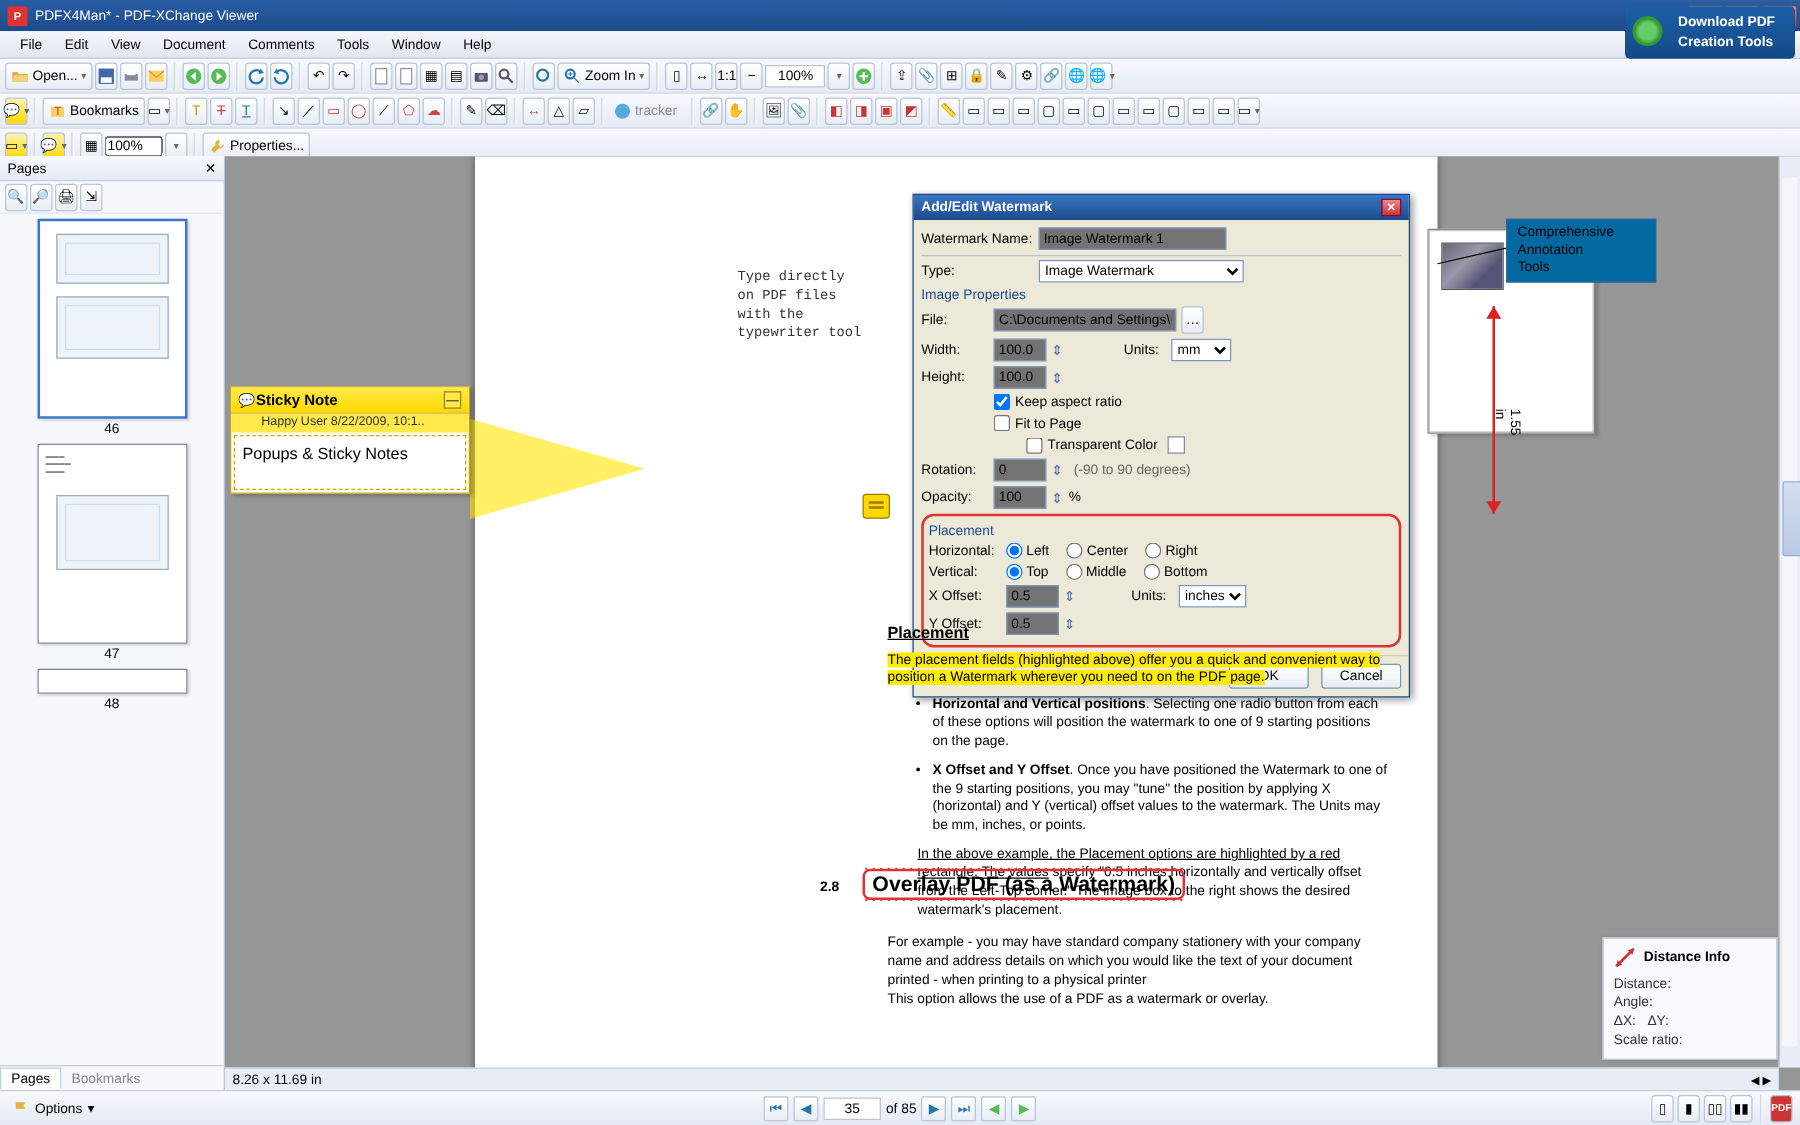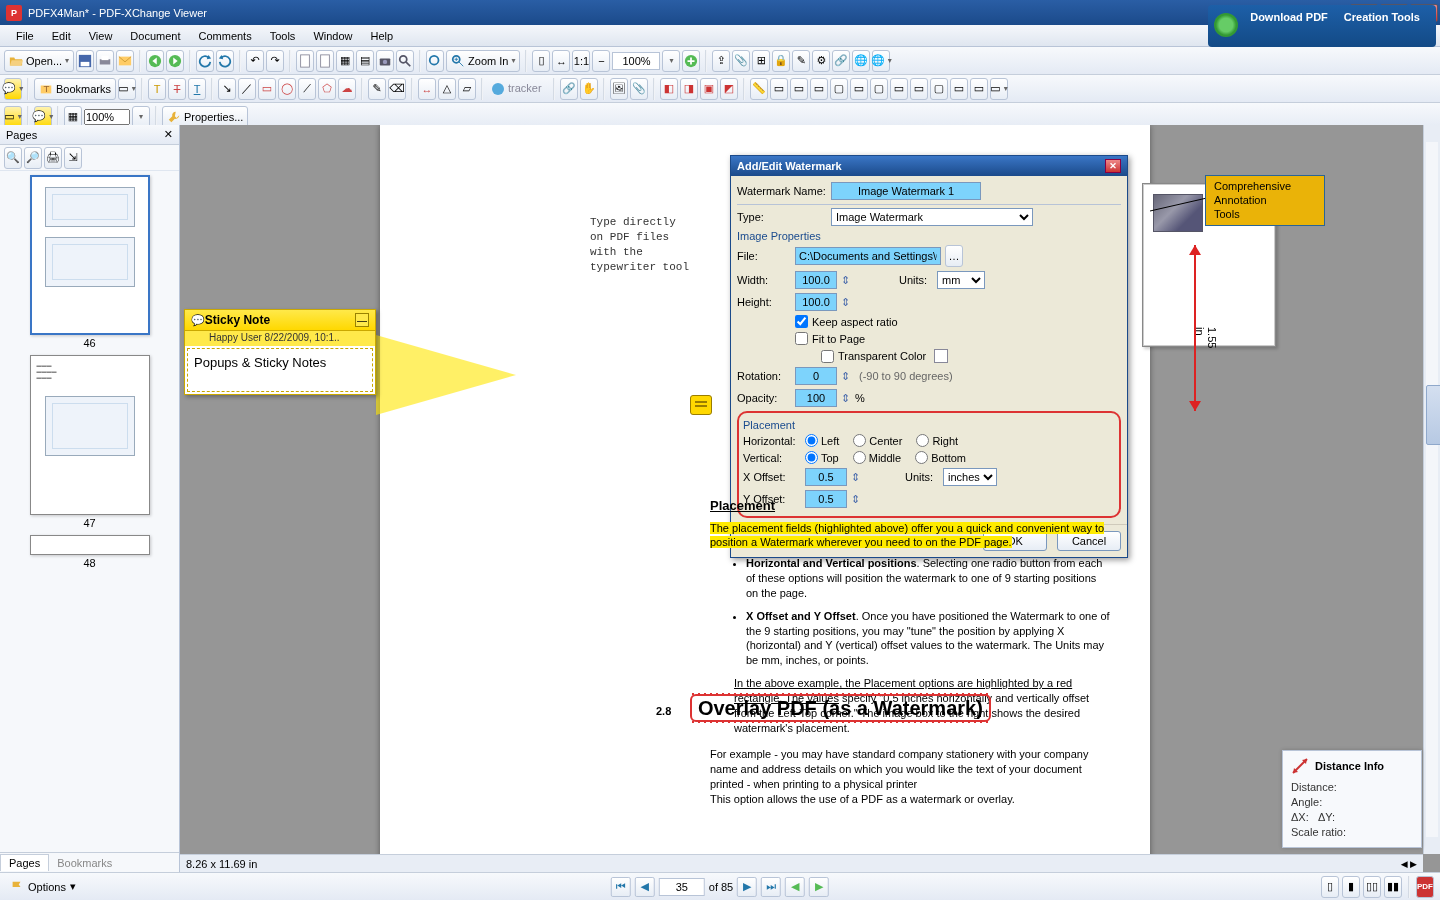--- a/index.html
+++ b/index.html
@@ -4,21 +4,21 @@
 <style>
 * { margin:0; padding:0; box-sizing:border-box; font-family:"Segoe UI",Tahoma,sans-serif; font-size:11px; }
 body { width:1440px; height:900px; overflow:hidden; background:#fff; position:relative; }
 .titlebar { height:25px; background:linear-gradient(#2a5ea5,#1b4a8a); display:flex; align-items:center; color:#fff; padding-left:6px; }
 .titlebar .icon { width:16px; height:16px; background:#d33; border-radius:2px; margin-right:6px; display:inline-flex; align-items:center; justify-content:center; font-size:9px; font-weight:bold;}
 .titlebar .wbtns { margin-left:auto; display:flex; }
 .titlebar .wbtn { width:28px; height:18px; margin-right:2px; background:linear-gradient(#e5eaf2,#b7c3d7); border:1px solid #556; border-radius:2px; display:flex; align-items:center; justify-content:center; font-size:10px;}
 .titlebar .wbtn.close { background:linear-gradient(#e88,#c33); color:#fff; }
 .menubar { height:22px; background:linear-gradient(#f5f7fb,#dfe6f0); border-bottom:1px solid #b8c4d7; display:flex; align-items:center; padding-left:8px; gap:2px; position:relative;}
 .menubar span { padding:2px 8px; cursor:default; }
-.download-badge{ position:absolute; right:4px; top:-20px; height:42px; background:linear-gradient(#1d5fa8,#134a86); color:#fff; font-weight:bold; font-size:11px; padding:4px 8px 4px 34px; border-radius:4px; display:flex; flex-direction:row; justify-content:center;}
+.download-badge{ position:absolute; right:4px; top:-20px; height:42px; background:linear-gradient(#1d5fa8,#134a86); color:#fff; font-weight:bold; font-size:11px; padding:4px 8px 4px 34px; border-radius:4px; display:flex; flex-direction:column; justify-content:center;}
 .download-badge::before{content:"";position:absolute;left:6px;top:8px;width:24px;height:24px;background:radial-gradient(circle,#6c6 40%,#393 60%);border-radius:50%;}
 .toolbar { height:28px; background:linear-gradient(#f7f9fc,#e4eaf4); border-bottom:1px solid #c5cedb; display:flex; align-items:center; padding:0 4px; gap:2px; }
 .tbtn { height:22px; min-width:22px; border:1px solid #b8c4d7; background:linear-gradient(#fff,#e7edf5); border-radius:3px; display:flex; align-items:center; justify-content:center; padding:0 4px; gap:3px; cursor:default;}
 .tbtn.small{min-width:18px;width:18px;padding:0;}
 .tbtn .arrow{font-size:8px;color:#666;}
 .tsep{width:2px;height:22px;background:linear-gradient(90deg,#c5cedb,#fff);margin:0 3px;}
 .toolbar input{height:18px;border:1px solid #b8c4d7;width:48px;text-align:center;font-size:11px;}
 .toolrow3 { height:28px; background:linear-gradient(#f7f9fc,#e4eaf4); border-bottom:1px solid #c5cedb; display:flex; align-items:center; padding:0 4px; gap:2px; }
 .doctabs{height:22px;background:#e8edf5;border-bottom:1px solid #c5cedb;display:flex;align-items:flex-end;padding-left:4px;position:relative;}
 .doctab{background:#fff;border:1px solid #b8c4d7;border-bottom:none;border-radius:4px 4px 0 0;padding:2px 20px 2px 10px;position:relative;font-size:11px;}
@@ -36,37 +36,37 @@
 .thumb .num{text-align:center;font-size:11px;margin-top:2px;}
 .sidepanel .btabs{height:20px;border-top:1px solid #c5cedb;display:flex;align-items:center;font-size:11px;}
 .btabs span{padding:2px 8px;}
 .btabs span.act{background:#fff;border:1px solid #c5cedb;border-bottom:none;}
 .viewer{flex:1;background:#969696;position:relative;overflow:hidden;}
 .viewer .scroll{position:absolute;right:0;top:0;bottom:18px;width:17px;background:#e8edf5;border-left:1px solid #c5cedb;}
 .viewer .scroll .track{position:absolute;top:17px;bottom:17px;left:2px;right:2px;background:#f4f6fa;}
 .viewer .scroll .thumb{position:absolute;left:2px;right:2px;height:60px;top:260px;background:linear-gradient(#d4dff0,#b7c9e3);border:1px solid #8fa8cb;border-radius:2px;}
 .viewer .hscroll{position:absolute;left:0;right:17px;bottom:0;height:18px;background:#e8edf5;border-top:1px solid #c5cedb;display:flex;align-items:center;padding:0 6px;font-size:11px;}
 .page-canvas{position:absolute;left:200px;top:0;width:770px;height:900px;background:#fff;box-shadow:0 0 6px rgba(0,0,0,.4);}
-.callout-box{position:absolute;border:1px solid #2a6496;background:#eab308;padding:4px 8px;font-size:13px;line-height:1.25;}
+.callout-box{position:absolute;border:1px solid #2a6496;background:#0369a1;padding:4px 8px;font-size:13px;line-height:1.25;}
 .sticky{position:absolute;left:4px;top:184px;width:192px;background:#fff;border:1px solid #caa800;box-shadow:2px 2px 4px rgba(0,0,0,.3);z-index:20;}
 .sticky .shdr{background:linear-gradient(#ffe94a,#ffd800);padding:3px 6px;border-bottom:1px solid #caa800;display:flex;align-items:center;}
 .sticky .shdr .t{font-weight:bold;font-size:12px;}
 .sticky .shdr .bx{margin-left:auto;width:14px;height:14px;border:1px solid #998200;background:#ffe94a;display:flex;align-items:center;justify-content:center;font-size:10px;}
 .sticky .meta{background:#ffe94a;font-size:10px;padding:1px 6px 3px 24px;color:#333;}
 .sticky .body{background:#fff;border:1px dashed #caa800;margin:2px;padding:6px;font-size:13px;height:44px;}
 .beam{position:absolute;left:196px;top:210px;width:0;height:0;border-left:140px solid rgba(255,230,0,.6);border-top:40px solid transparent;border-bottom:40px solid transparent;z-index:15;}
 .noteicon{position:absolute;width:22px;height:20px;background:#ffd800;border:1.5px solid #9a7d00;border-radius:3px;}
 .noteicon::after{content:"";position:absolute;left:4px;top:5px;width:12px;height:2px;background:#9a7d00;box-shadow:0 4px 0 #9a7d00;}
 .dialog{position:absolute;left:350px;top:30px;width:398px;background:#ece9d8;border:1px solid #1b4a8a;box-shadow:2px 2px 6px rgba(0,0,0,.4);font-size:11px;}
 .dialog .dhdr{height:20px;background:linear-gradient(#3a76c6,#1b4a8a);color:#fff;font-weight:bold;padding:2px 6px;display:flex;align-items:center;}
 .dialog .dhdr .x{margin-left:auto;width:16px;height:14px;background:linear-gradient(#e88,#c33);border:1px solid #804;display:flex;align-items:center;justify-content:center;font-size:9px;}
 .dialog .dbody{padding:6px;}
 .drow{display:flex;align-items:center;margin-bottom:4px;gap:4px;}
 .drow label{width:90px;}
-.drow input[type=text]{height:18px;border:1px solid #7a98bd;padding:0 3px;background:#7dd3fc;text-align:center;}
+.drow input[type=text]{height:18px;border:1px solid #7a98bd;padding:0 3px;background:#737373;}
 .drow select{height:18px;border:1px solid #7a98bd;background:#fff;}
 .fieldset-lbl{color:#1a4b8e;font-size:11px;margin:2px 0 3px;}
 .hr{height:1px;background:#b7c3d7;margin:3px 0;}
 .redbox{border:2px solid #d33;border-radius:10px;padding:4px;margin-top:2px;}
 .radios{display:flex;gap:14px;align-items:center;}
 .radios label{width:auto;display:flex;align-items:center;gap:3px;}
 .dlgbtns{display:flex;justify-content:flex-end;gap:10px;padding:6px;border-top:1px solid #cfcabb;}
 .dlgbtns button{width:64px;height:20px;border:1px solid #7a98bd;background:linear-gradient(#fff,#e7edf5);border-radius:3px;}
 .preview{position:absolute;left:762px;top:58px;width:134px;height:164px;background:#fff;border:1px solid #888;box-shadow:inset 0 0 0 1px #ccc,2px 2px 3px rgba(0,0,0,.2);}
 .preview .img{position:absolute;left:10px;top:10px;width:50px;height:38px;background:linear-gradient(135deg,#667,#99a 40%,#557 70%);border:1px solid #556;}
@@ -76,21 +76,21 @@
 .measure .ah.top{top:0;border-bottom:10px solid #d22;}
 .measure .ah.bot{bottom:0;border-top:10px solid #d22;}
 .measure .lbl{position:absolute;left:36px;top:70px;transform:rotate(90deg);transform-origin:left;font-size:11px;}
 .doc-text{position:absolute;left:330px;right:40px;font-size:13px;line-height:1.35;color:#000;}
 .doc-text h4{font-size:13px;text-decoration:underline;margin-bottom:6px;}
 .hl{background:#ffeb00;}
 .doc-text ul{margin:6px 0 6px 36px;}
 .doc-text li{margin-bottom:8px;}
 .sec-hdr{position:absolute;left:276px;font-size:14px;line-height:20px;}
 .sec-hdr .num{display:inline-block;width:30px;font-weight:bold;}
-.sec-hdr .ttl{font-weight:bold;font-size:20px;border:2px solid #d33;padding:1px 6px;border-radius:6px;position:relative;}
+.sec-hdr .ttl{font-weight:bold;font-size:17px;border:2px solid #d33;padding:1px 6px;border-radius:6px;position:relative;}
 .sec-hdr .ttl::before,.sec-hdr .ttl::after{content:"";position:absolute;left:-2px;right:-2px;height:6px;background-image:radial-gradient(circle,#d33 1px,transparent 1.2px);background-size:6px 6px;}
 .sec-hdr .ttl::before{top:-5px;}
 .sec-hdr .ttl::after{bottom:-5px;}
 .distpanel{position:absolute;right:18px;bottom:24px;width:140px;background:#f7f9fc;border:1px solid #b8c4d7;padding:6px 8px;font-size:11px;z-index:30;box-shadow:0 0 4px rgba(0,0,0,.2);}
 .distpanel .h{font-weight:bold;font-size:12px;display:flex;align-items:center;gap:6px;margin-bottom:6px;}
 .distpanel .row{margin:3px 0;color:#333;}
 .statusbar{position:absolute;left:0;right:0;bottom:0;height:28px;background:linear-gradient(#f7f9fc,#e4eaf4);border-top:1px solid #c5cedb;display:flex;align-items:center;font-size:11px;}
 .statusbar .opt{padding:0 10px;display:flex;align-items:center;gap:4px;}
 .statusbar .nav{position:absolute;left:50%;transform:translateX(-50%);display:flex;align-items:center;gap:4px;}
 .statusbar .nav button{width:20px;height:20px;border:1px solid #b8c4d7;background:linear-gradient(#fff,#e7edf5);border-radius:2px;}
@@ -413,21 +413,21 @@
             <span class="x">✕</span>
           </div>
         <div class="dbody">
           <div class="drow">
               <label>Watermark Name:</label>
               <input type="text" style="width: 150px;" value="Image Watermark 1">
             </div>
           <div class="hr"></div>
           <div class="drow">
               <label>Type:</label>
-              <select style="width:202px"><option>Image Watermark</option></select>
+              <select style="width:164px"><option>Image Watermark</option></select>
             </div>
           <div class="fieldset-lbl">Image Properties</div>
           <div class="drow">
               <label style="width:54px">File:</label>
               <input type="text" style="width: 146px;" value="C:\Documents and Settings\Craig E. Ra">
               <button class="tbtn small">…</button>
             </div>
           <div class="drow">
               <label style="width:54px">Width:</label>
               <input type="text" style="width: 42px;" value="100.0">

